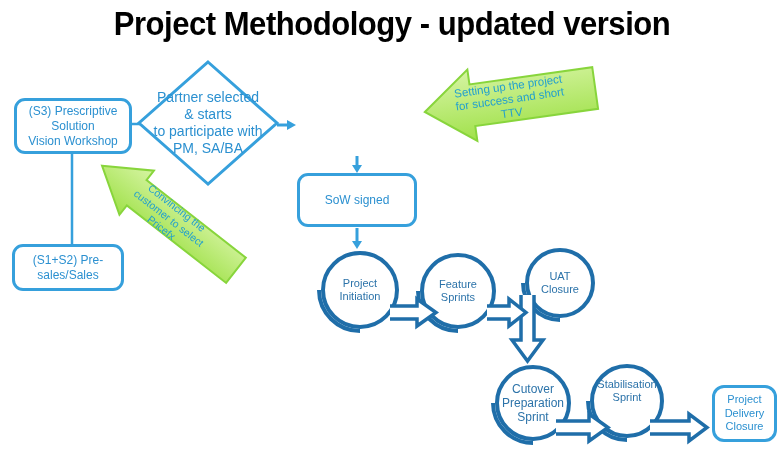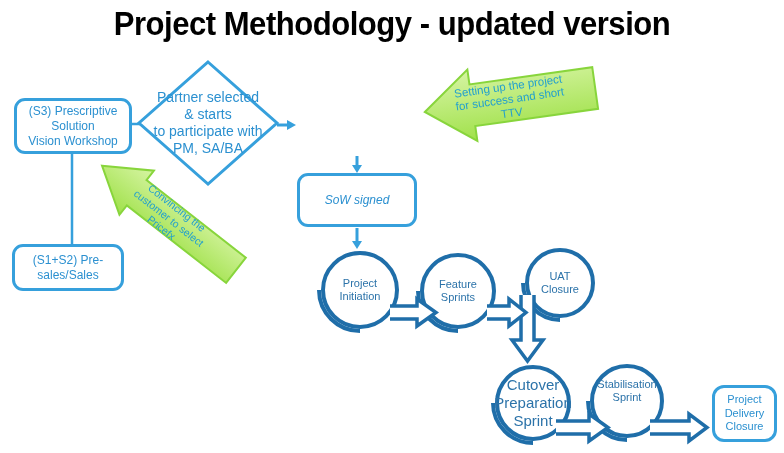--- a/index.html
+++ b/index.html
@@ -21,28 +21,28 @@
   }
   .node{
     position:absolute;box-sizing:border-box;background:#fff;
     border:3px solid #36a0dc;border-radius:11px;color:#2b90d0;
     display:flex;align-items:center;justify-content:center;text-align:center;
     white-space:pre-line;font-size:12px;line-height:1.25;
   }
   .s3{left:14px;top:98px;width:118px;height:56px;}
   .s1s2{left:12px;top:244px;width:112px;height:47px;}
   .s4{left:295px;top:101px;width:119px;height:54px;}
-  .sow{left:297px;top:173px;width:120px;height:54px;font-style:italic;}
+  .sow{left:297px;top:173px;width:120px;height:54px;}
   .closure{left:712px;top:385px;width:65px;height:57px;font-size:11px;border-radius:12px;border-width:3px;}
   .diamond-label{left:143px;top:86px;width:130px;height:74px;font-size:14px;color:#2b90d0;}
   .circle-label{color:#2c73a9;font-size:11px;line-height:1.18;}
   .c1l{left:323px;top:253px;width:74px;height:74px;}
   .c2l{left:422px;top:255px;width:72px;height:72px;}
   .c3l{left:527px;top:250px;width:66px;height:66px;}
-  .c4l{left:497px;top:367px;width:72px;height:72px;font-size:15px;}
+  .c4l{left:497px;top:367px;width:72px;height:72px;font-size:12px;}
   .c5l{left:592px;top:356px;width:70px;height:70px;}
   .green-label{color:#23a0cd;line-height:1.18;}
   .ttvl{left:424px;top:64px;width:172px;height:72px;transform:rotate(-8deg);font-size:11.5px;}
   .pfxl{left:84px;top:190px;width:170px;height:56px;transform:rotate(38deg);font-size:10.5px;}
 </style>
 </head>
 <body>
 
 <div class="stage">
 

